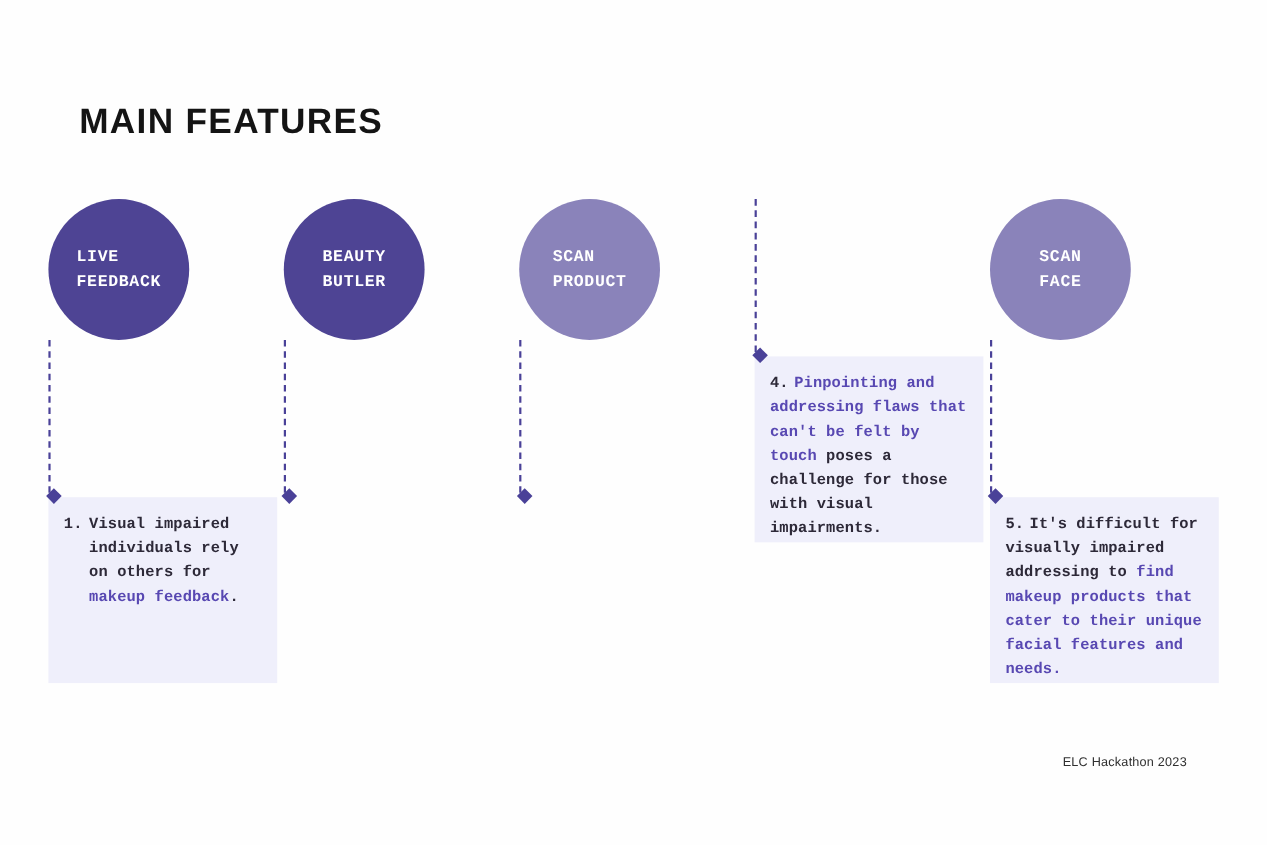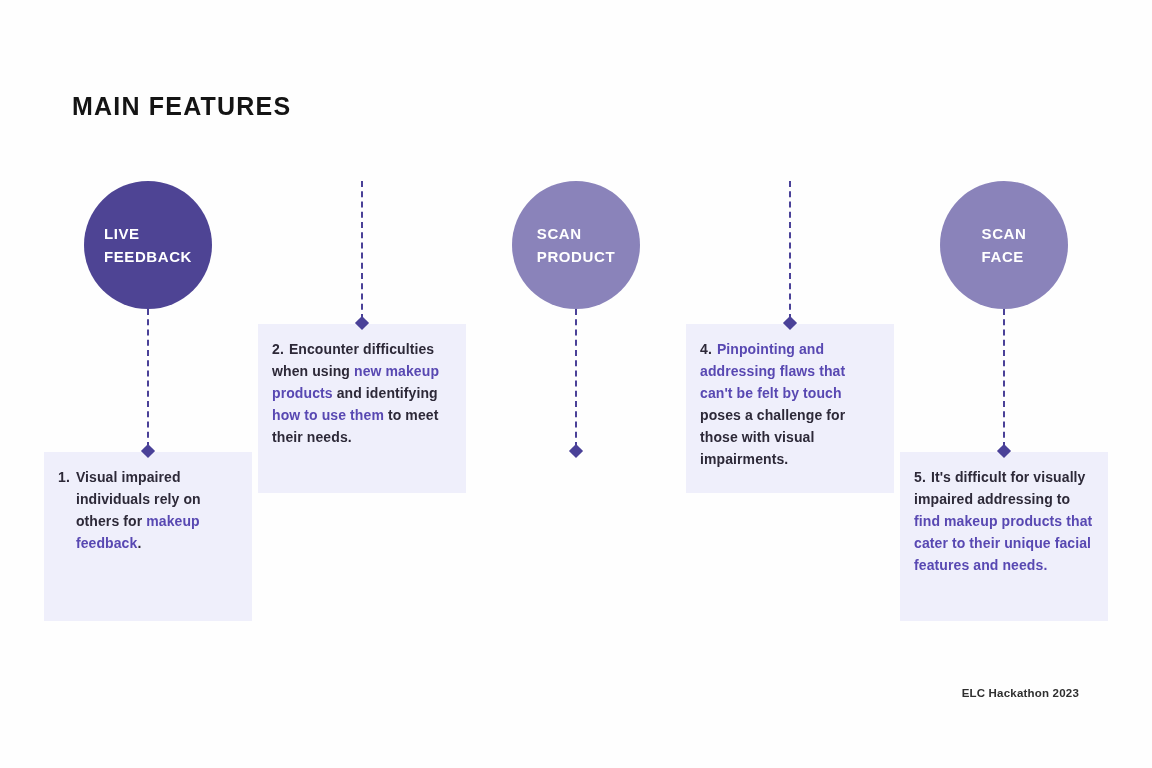--- a/index.html
+++ b/index.html
@@ -15,36 +15,37 @@
   html, body {
     width: 1152px; height: 768px;
     background: #fefefe;
     font-family: "Liberation Sans", "DejaVu Sans", sans-serif;
     overflow: hidden;
     position: relative;
   }
   .page-title {
     position: absolute;
     left: 72px; top: 92px;
-    font-size: 25px;
+    font-size: 32px;
     font-weight: 600;
     letter-spacing: 1.2px;
     color: var(--title-color);
   }
   .features-row {
     position: absolute;
     left: 44px; top: 181px;
     display: flex;
     gap: 6px;
   }
   .feature-col {
     width: 208px;
     display: flex;
     flex-direction: column;
-    align-items: center;
+    align-items: flex-start;
+    font-family: Liberation Mono, monospace;
   }
   .circle {
     width: 128px; height: 128px;
     border-radius: 50%;
     display: flex;
     align-items: center;
     justify-content: center;
   }
   .circle.dark  { background: var(--dark-circle); }
   .circle.light { background: var(--light-circle); }
@@ -84,21 +85,21 @@
   }
   .card-text.hanging { display: flex; }
   .card-text.hanging .num { flex: none; margin-right: 6px; }
   .card-text .num { margin-right: 5px; color: var(--dark-text); }
   .seg-dark   { color: var(--dark-text); }
   .seg-purple { color: var(--purple-text); }
   .footer-credit {
     position: absolute;
     right: 73px; top: 687px;
     font-size: 11.5px;
-    font-weight: 700;
+    font-weight: 400;
     letter-spacing: 0.2px;
     color: #2f2f2f;
   }
 </style>
 </head>
 <body>
 
 <h1 class="page-title">MAIN FEATURES</h1>
 
 <div class="features-row">
@@ -112,27 +113,26 @@
     <div class="diamond"></div>
     <div class="feature-card">
       <div class="card-text hanging">
         <span class="num">1.</span>
           <span><span class="seg-dark">Visual impaired individuals rely on others for </span><span class="seg-purple">makeup feedback</span><span class="seg-dark">.</span></span>
       </div>
     </div>
   </div>
 
   <div class="feature-col">
+    <div class="circle dark">
+      <span class="circle-label">BEAUTY
+BUTLER</span>
+    </div>
     <div class="connector"></div>
     <div class="diamond"></div>
-    <div class="feature-card">
-      <div class="card-text">
-        <span class="num">2.</span><span><span class="seg-dark">Encounter difficulties when using </span><span class="seg-purple">new makeup products</span><span class="seg-dark"> and identifying </span><span class="seg-purple">how to use them</span><span class="seg-dark"> to meet their needs.</span></span>
-      </div>
-    </div>
   </div>
 
   <div class="feature-col">
     <div class="circle light">
       <span class="circle-label">SCAN
 PRODUCT</span>
     </div>
     <div class="connector"></div>
     <div class="diamond"></div>
   </div>

